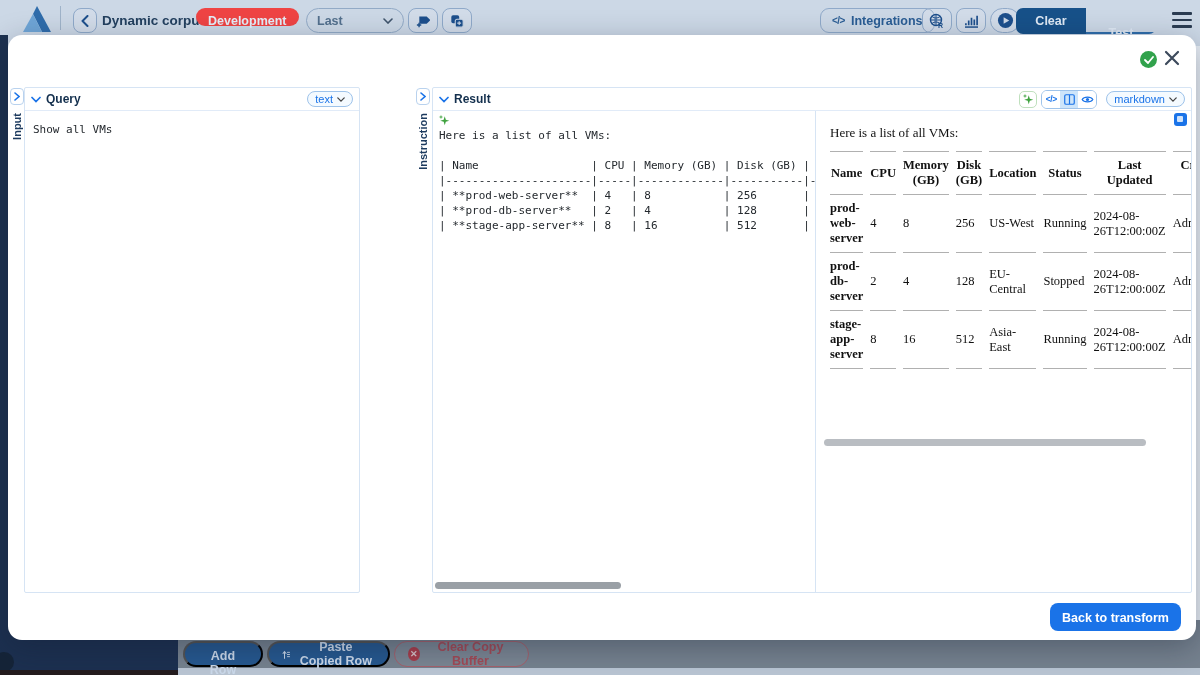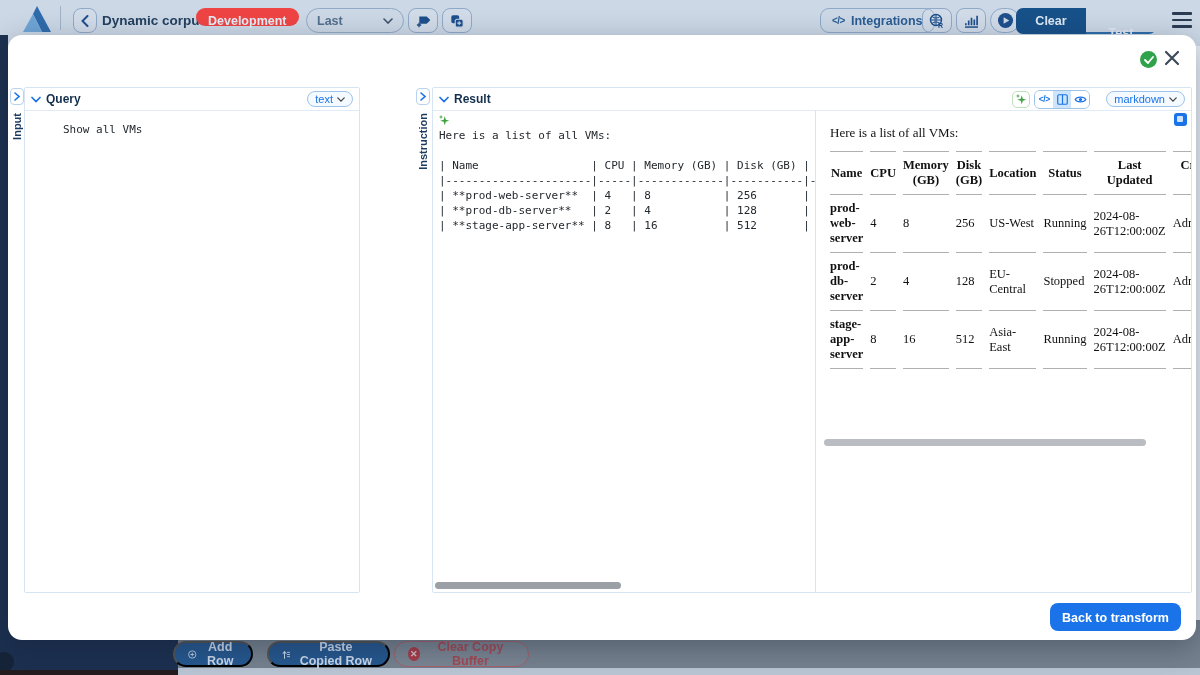--- a/index.html
+++ b/index.html
@@ -56,21 +56,21 @@
   .result-panel { left:424px; width:760px; }
 
   .vstrip { position:absolute; top:52px; width:17px; height:506px; }
   .vstrip-left { left:0px; }
   .vstrip-mid { left:406px; }
   .expand-btn { width:14px; height:17px; border:1px solid #b9d2ee; border-radius:4px; background:#fff;
     display:flex; align-items:center; justify-content:center; margin:1px auto 8px auto; }
   .vlabel { writing-mode:vertical-rl; transform:rotate(180deg); font-size:11px; font-weight:bold; color:#1c3a5e;
     margin:2px auto; display:block; text-align:left; }
 
-  .query-content { padding:12px 8px; font-family:"DejaVu Sans Mono", monospace; font-size:11px; color:#24292e;margin-left:30px; }
+  .query-content { padding:12px 8px; font-family:"DejaVu Sans Mono", monospace; font-size:11px; color:#24292e; }
 
   .result-body { display:flex; height:481px; }
   .raw-half { width:383px; border-right:1px solid #d6e4f4; position:relative; overflow:hidden; }
   .sparkle-inline { position:absolute; left:5px; top:3px; }
   .raw-pre { font-family:"DejaVu Sans Mono", monospace; font-size:11px; line-height:15px; color:#24292e;
     padding:17px 0 0 6px; white-space:pre; }
   .hscroll { position:absolute; height:7px; border-radius:4px; background:#9aa0a6; }
   .raw-scroll { left:2px; bottom:3px; width:186px; }
 
   .rendered-half { flex:1; position:relative; overflow:hidden; padding:6px 0 0 12px;
@@ -171,21 +171,21 @@
   </div>
 </div>
 
 <div class="side-sliver"></div>
 <div class="bottom-left-block"></div>
 <div class="bl-circle"></div>
 <div class="bottom-edge-dark"></div>
 <div class="bottom-toolbar"></div>
 <div class="bottom-strip"></div>
 
-<button class="bt-btn bt-blue" style="left:173px; width:80px;">
+<button class="bt-btn bt-blue" style="left:183px; width:80px;flex-direction:column;">
   <svg width="13" height="13" viewBox="0 0 14 14">
       <circle cx="7" cy="7" r="6" fill="none" stroke="#ccdaeb" stroke-width="1.4"></circle>
       <path d="M7 4 v6 M4 7 h6" stroke="#ccdaeb" stroke-width="1.4"></path>
     </svg>
   <span>Add Row</span>
 </button>
 <button class="bt-btn bt-blue" style="left:267px; width:123px;justify-content:flex-end;">
   <svg width="12" height="13" viewBox="0 0 12 14">
       <path d="M3.5 13 V4 M1 6 L3.5 3 L6 6" fill="none" stroke="#ccdaeb" stroke-width="1.4"></path>
       <path d="M7 4 h4 M7 7 h4 M7 10 h4" stroke="#ccdaeb" stroke-width="1.3"></path>
@@ -266,21 +266,21 @@
               <path d="M6 1 v10" stroke="#1a73e8" stroke-width="1.3"></path>
             </svg>
           </div>
           <div class="ig-item">
             <svg width="13" height="9" viewBox="0 0 14 10">
               <path d="M1 5 C3 1.5 11 1.5 13 5 C11 8.5 3 8.5 1 5 Z" fill="none" stroke="#1a73e8" stroke-width="1.2"></path>
               <circle cx="7" cy="5" r="1.8" fill="#1a73e8"></circle>
             </svg>
           </div>
         </div>
-        <div class="fmt-pill" style="margin-left:12px;">
+        <div class="fmt-pill" style="margin-left:5px;">
           <span>markdown</span>
           <svg width="8" height="5" viewBox="0 0 10 6">
               <path d="M1 1 L5 5 L9 1" fill="none" stroke="#444" stroke-width="1.6" stroke-linecap="round"></path>
             </svg>
         </div>
       </div>
     </div>
 
     <div class="result-body">
 

